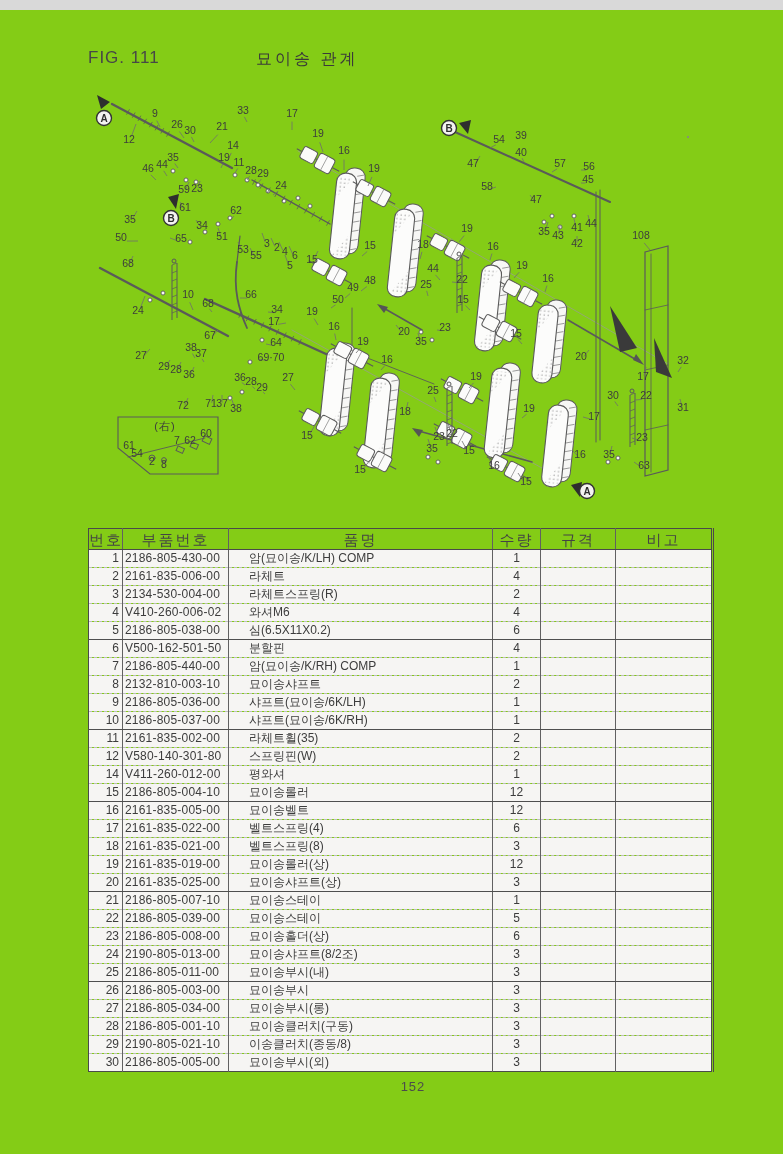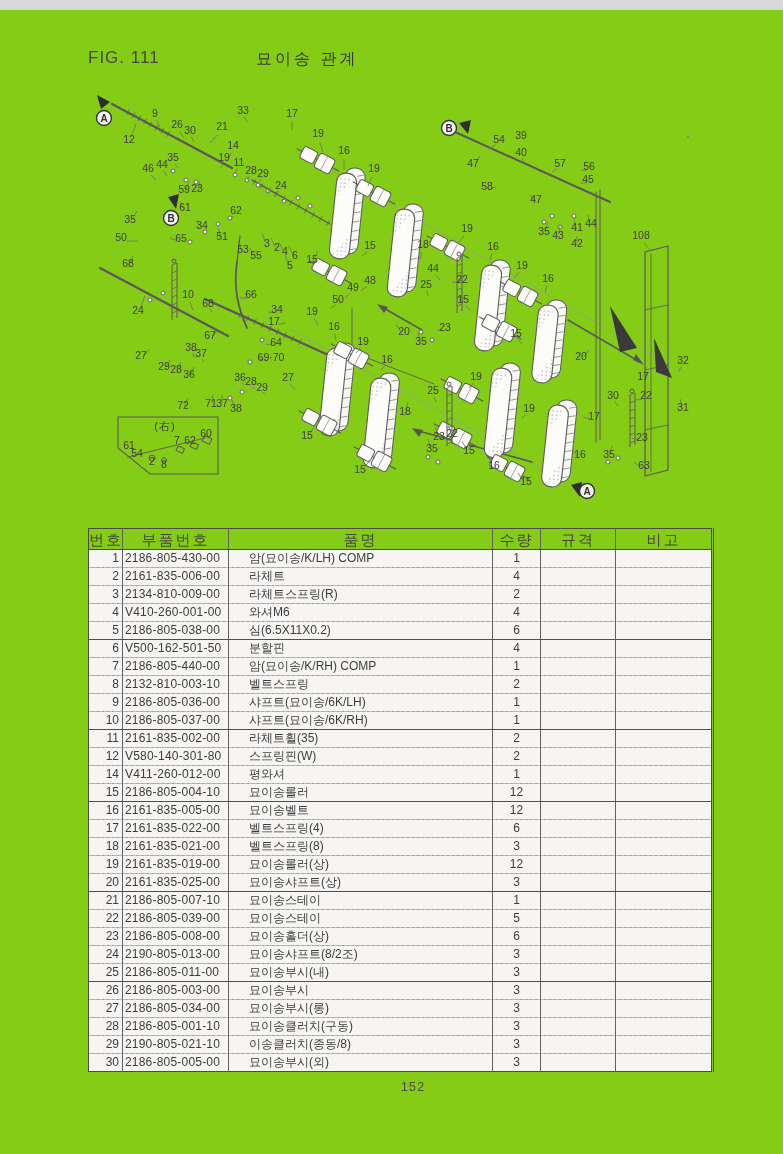--- a/index.html
+++ b/index.html
@@ -706,29 +706,29 @@
         <tr>
           <td class="c0">2</td>
           <td class="c1">2161-835-006-00</td>
           <td class="c2">라체트</td>
           <td class="c3">4</td>
           <td class="c4"></td>
           <td class="c5"></td>
         </tr>
         <tr>
           <td class="c0">3</td>
-          <td class="c1">2134-810-009-00</td>
+          <td class="c1">2134-530-004-00</td>
           <td class="c2">라체트스프링(R)</td>
           <td class="c3">2</td>
           <td class="c4"></td>
           <td class="c5"></td>
         </tr>
         <tr>
           <td class="c0">4</td>
-          <td class="c1">V410-260-001-00</td>
+          <td class="c1">V410-260-006-02</td>
           <td class="c2">와셔M6</td>
           <td class="c3">4</td>
           <td class="c4"></td>
           <td class="c5"></td>
         </tr>
         <tr class="grp">
           <td class="c0">5</td>
           <td class="c1">2186-805-038-00</td>
           <td class="c2">심(6.5X11X0.2)</td>
           <td class="c3">6</td>
@@ -747,21 +747,21 @@
           <td class="c0">7</td>
           <td class="c1">2186-805-440-00</td>
           <td class="c2">암(묘이송/K/RH) COMP</td>
           <td class="c3">1</td>
           <td class="c4"></td>
           <td class="c5"></td>
         </tr>
         <tr>
           <td class="c0">8</td>
           <td class="c1">2132-810-003-10</td>
-          <td class="c2">벨트스프링</td>
+          <td class="c2">묘이송샤프트</td>
           <td class="c3">2</td>
           <td class="c4"></td>
           <td class="c5"></td>
         </tr>
         <tr>
           <td class="c0">9</td>
           <td class="c1">2186-805-036-00</td>
           <td class="c2">샤프트(묘이송/6K/LH)</td>
           <td class="c3">1</td>
           <td class="c4"></td>

